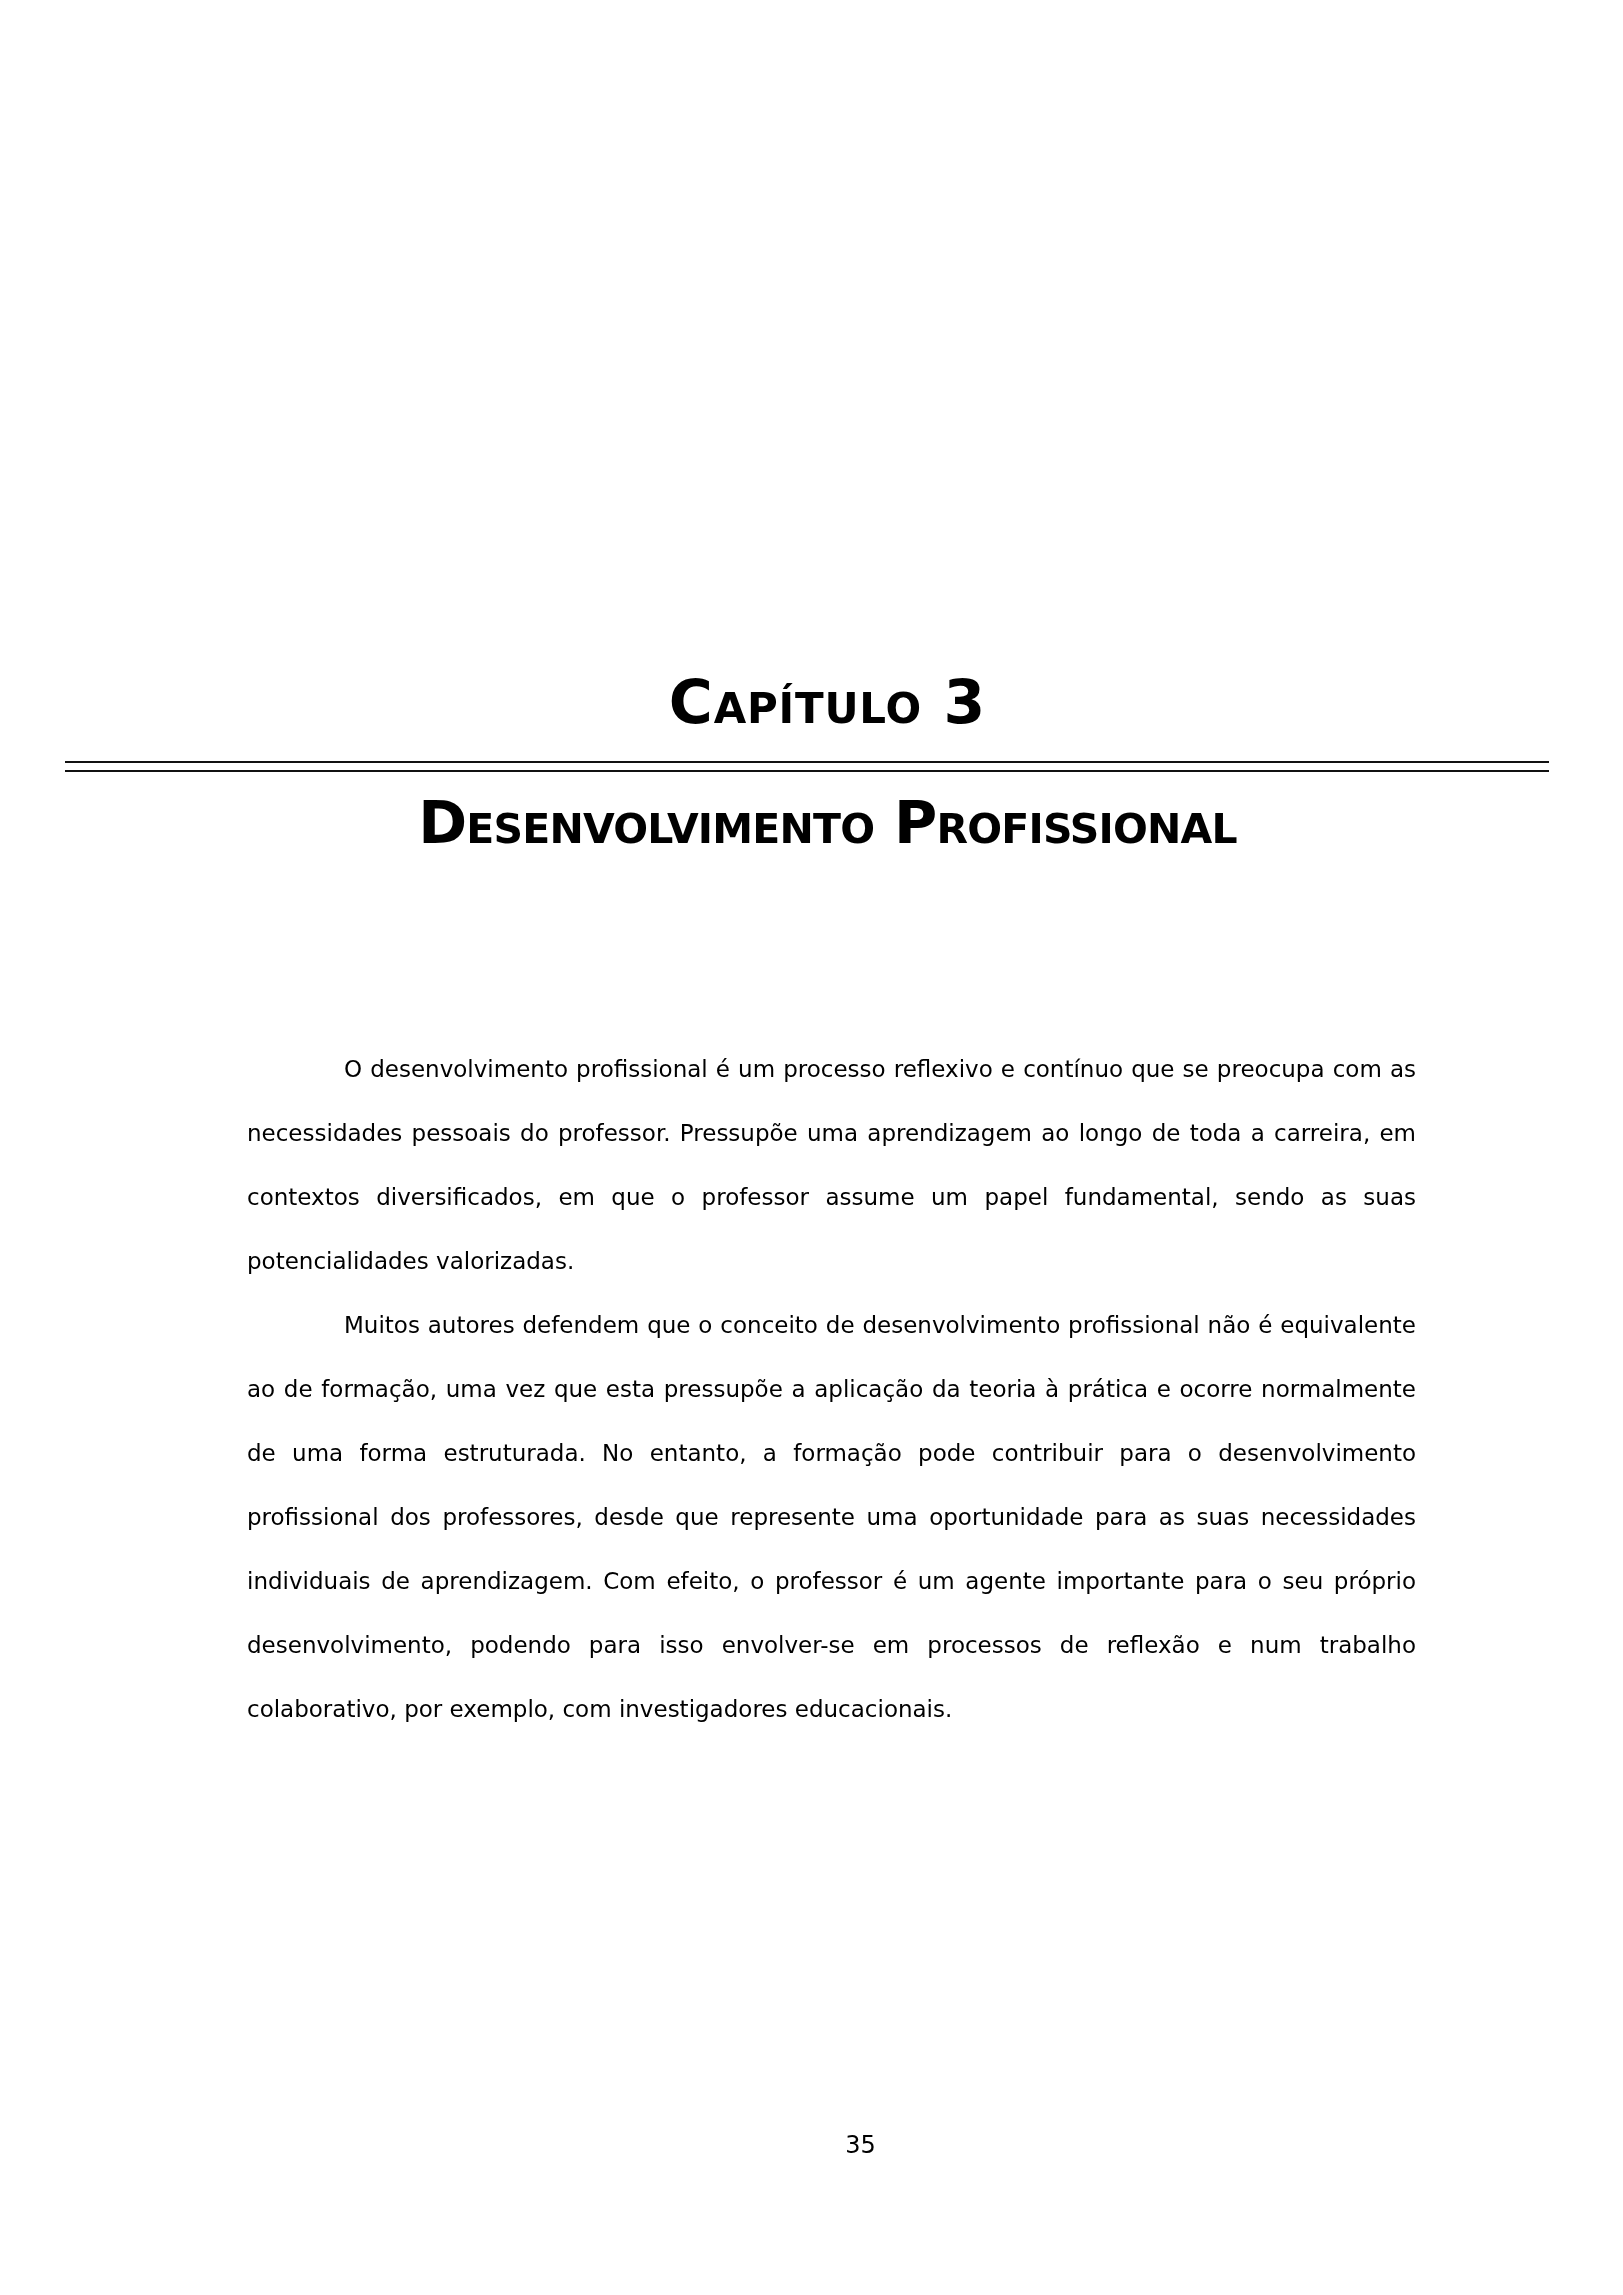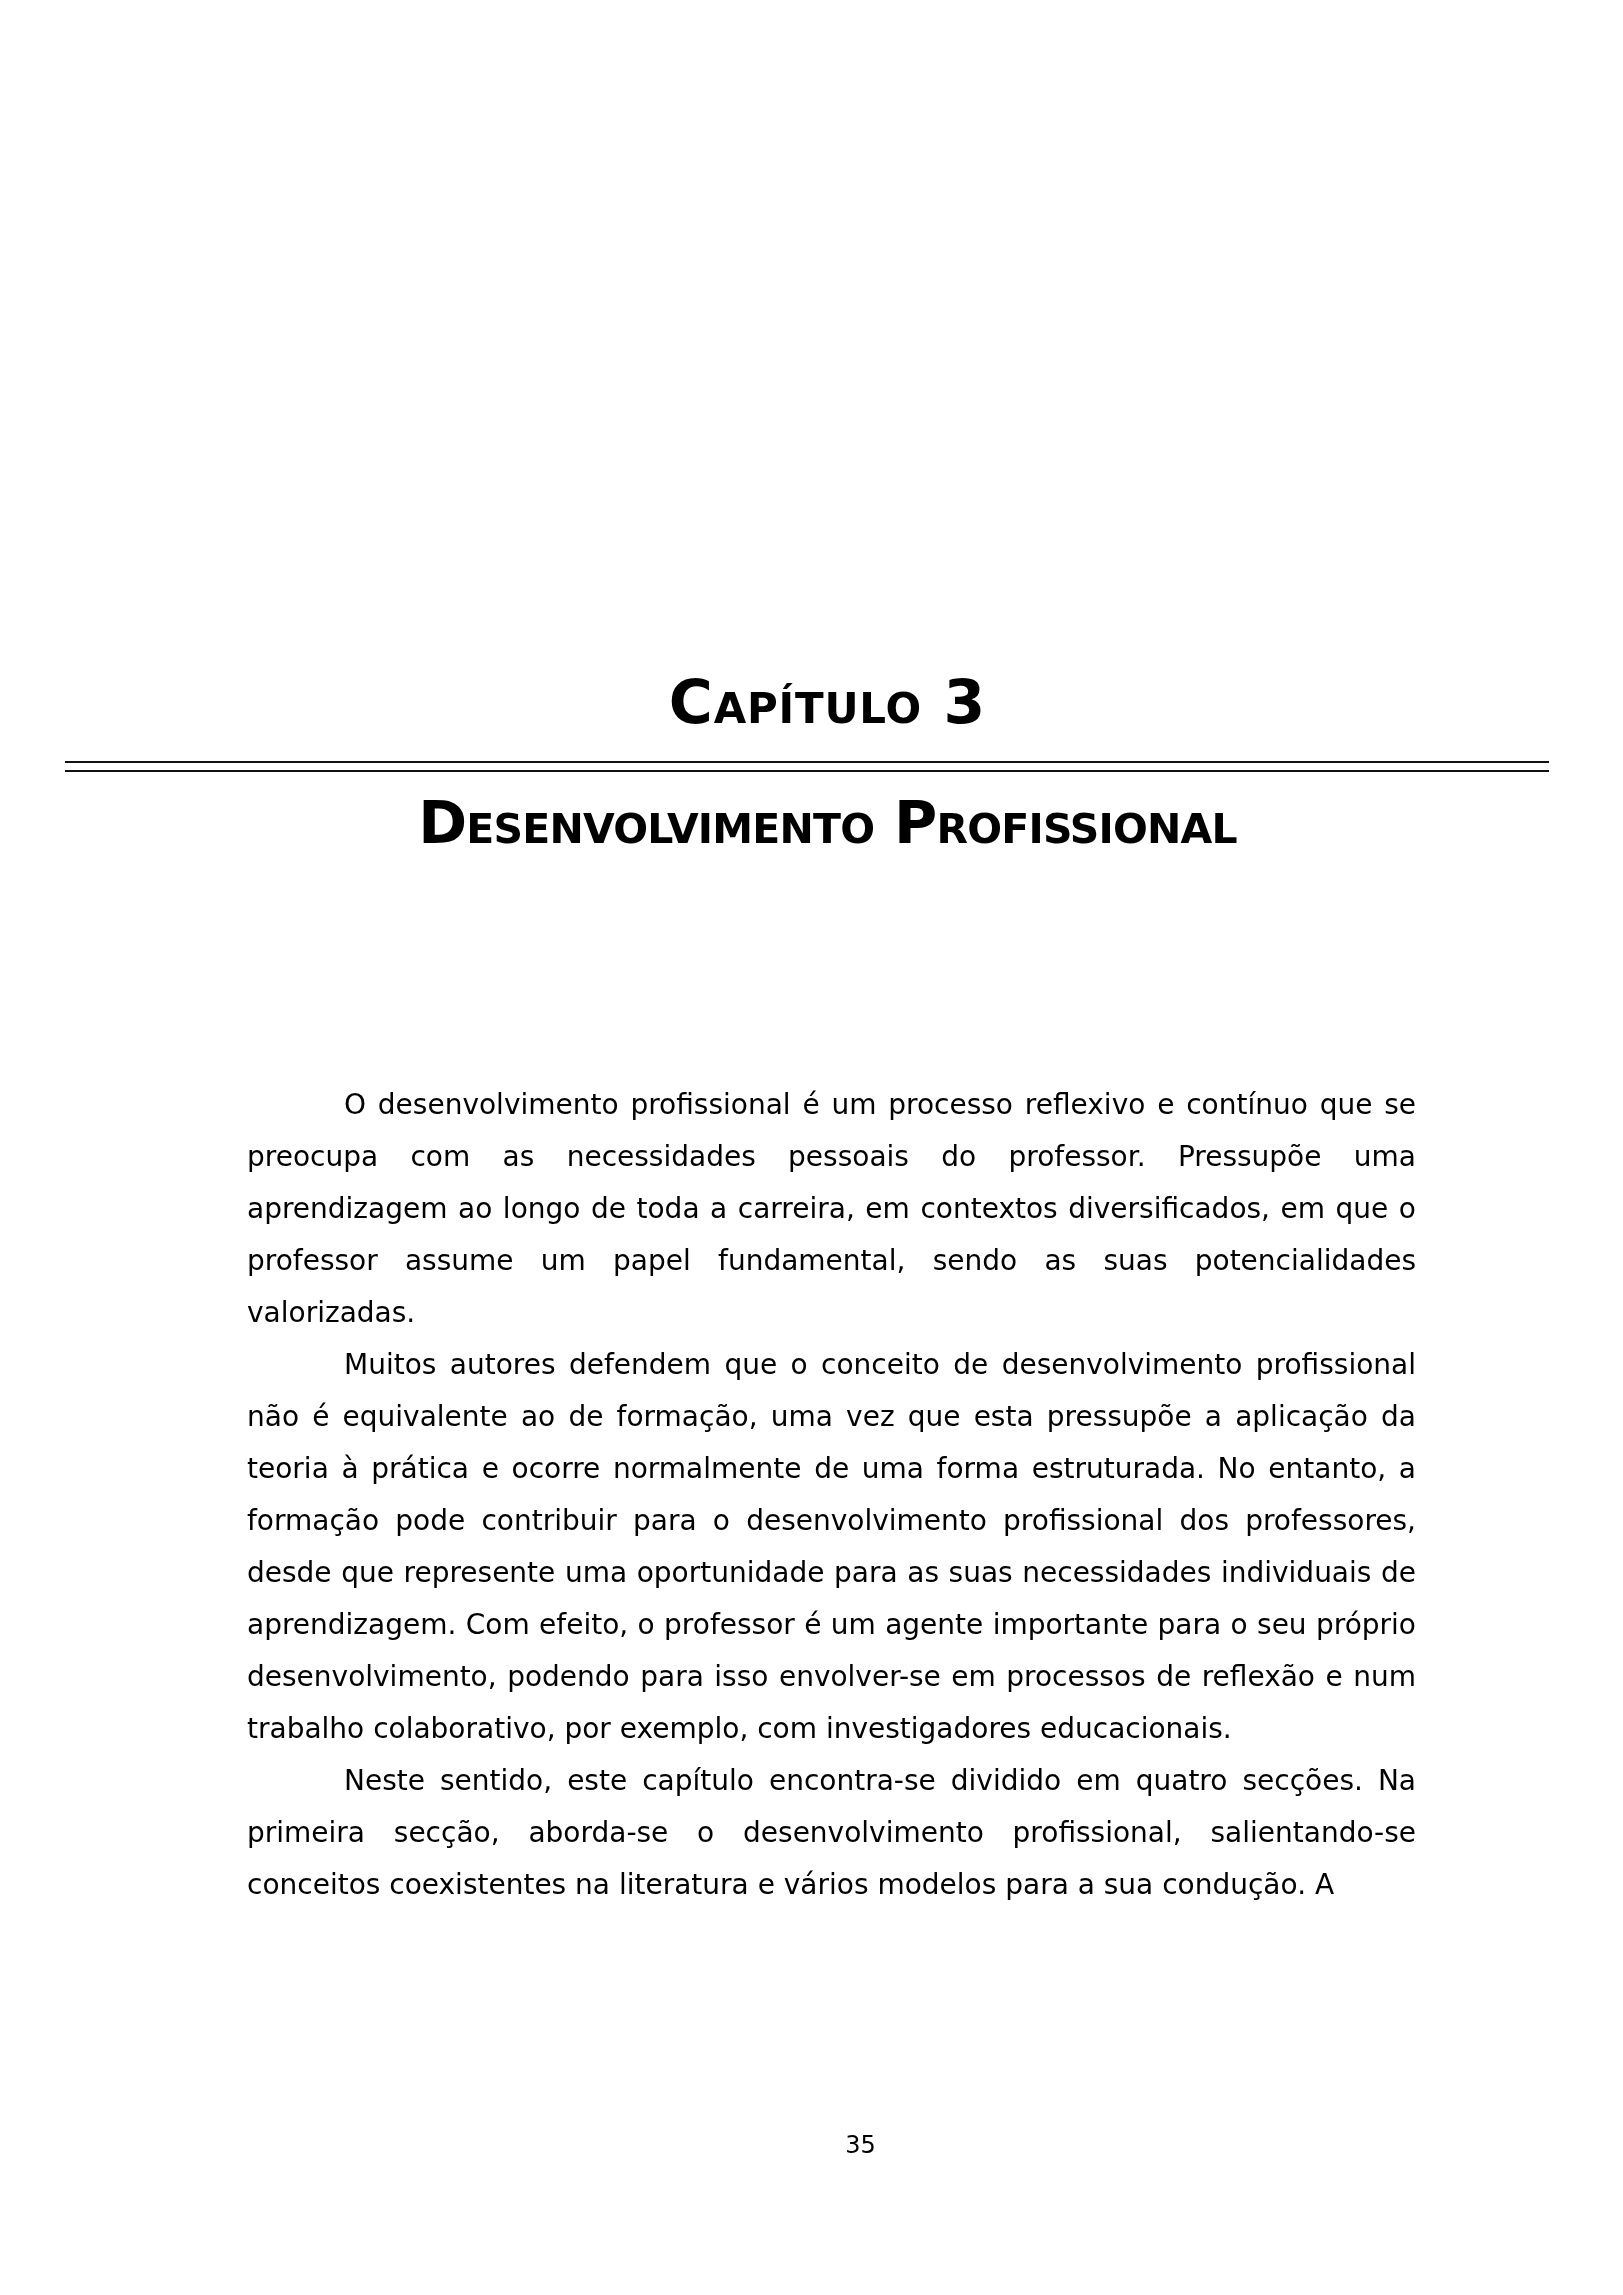--- a/index.html
+++ b/index.html
@@ -11,37 +11,36 @@
   }
   .rule { position: absolute; left: 65px; width: 1484px; height: 2.4px; background: #111; }
   .rule.r1 { top: 761px; }
   .rule.r2 { top: 770px; }
   .chapter-subtitle {
     position: absolute; left: 0; width: 1623px; top: 788px;
     text-align: center; font-weight: bold; font-size: 59px; line-height: 70px;
     font-variant: small-caps; margin-left: 16px; letter-spacing: -0.8px;
   }
   .body-text {
-    position: absolute; left: 247px; width: 1169px; top: 1079px;
-    font-size: 28px; line-height: 52px;
+    position: absolute; left: 247px; width: 1169px; top: 1037px;
+    font-size: 23px; line-height: 64px;
   }
   .body-text p { margin: 0; text-align: justify; text-indent: 97px; }
   .page-number {
     position: absolute; left: 0; width: 1623px; top: 2129px;
     text-align: center; font-size: 24px; line-height: 32px; margin-left: 49px;
   }
 </style>
 </head>
 <body>
 
 <div class="chapter-title">Capítulo 3</div>
 <div class="rule r1"></div>
 <div class="rule r2"></div>
 <div class="chapter-subtitle">Desenvolvimento Profissional</div>
 
 <div class="body-text">
   <p>O desenvolvimento profissional é um processo reflexivo e contínuo que se preocupa com as necessidades pessoais do professor. Pressupõe uma aprendizagem ao longo de toda a carreira, em contextos diversificados, em que o professor assume um papel fundamental, sendo as suas potencialidades valorizadas.</p>
   <p>Muitos autores defendem que o conceito de desenvolvimento profissional não é equivalente ao de formação, uma vez que esta pressupõe a aplicação da teoria à prática e ocorre normalmente de uma forma estruturada. No entanto, a formação pode contribuir para o desenvolvimento profissional dos professores, desde que represente uma oportunidade para as suas necessidades individuais de aprendizagem. Com efeito, o professor é um agente importante para o seu próprio desenvolvimento, podendo para isso envolver-se em processos de reflexão e num trabalho colaborativo, por exemplo, com investigadores educacionais.</p>
-  <p>Neste sentido, este capítulo encontra-se dividido em quatro secções. Na primeira secção, aborda-se o desenvolvimento profissional, salientando-se conceitos coexistentes na literatura e vários modelos para a sua condução. A</p>
 </div>
 
 <div class="page-number">35</div>
 
 
 </body></html>

